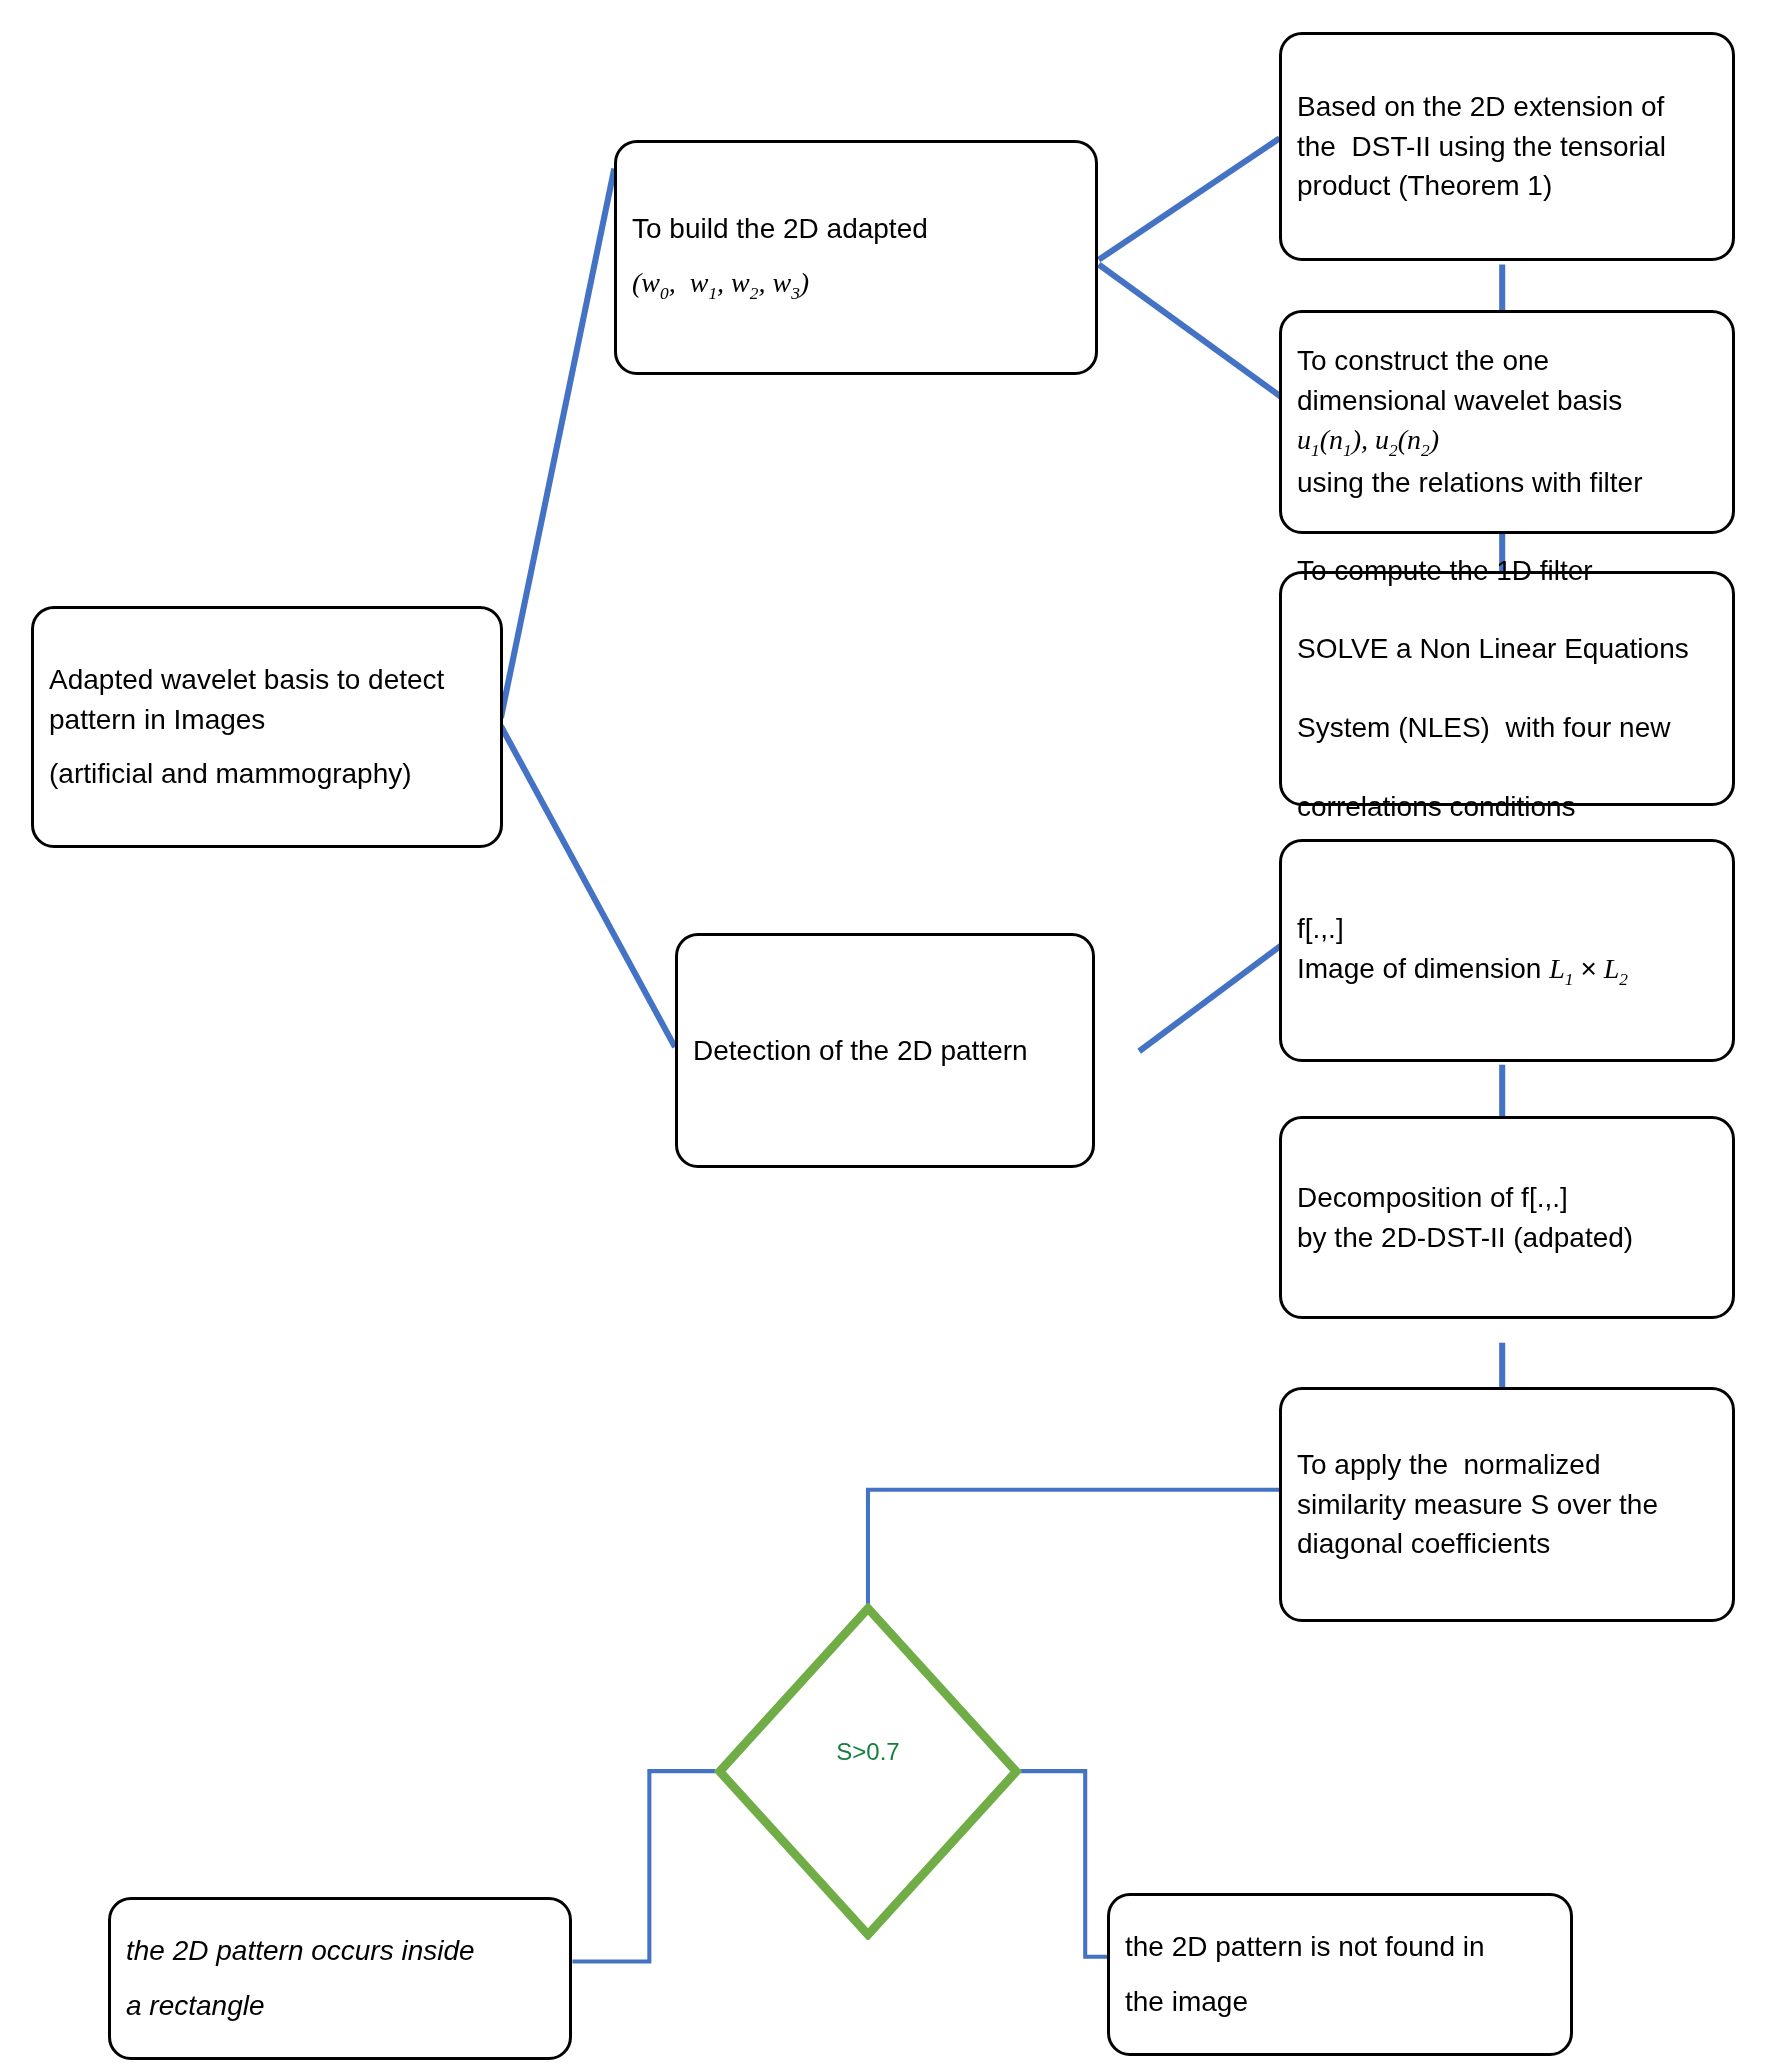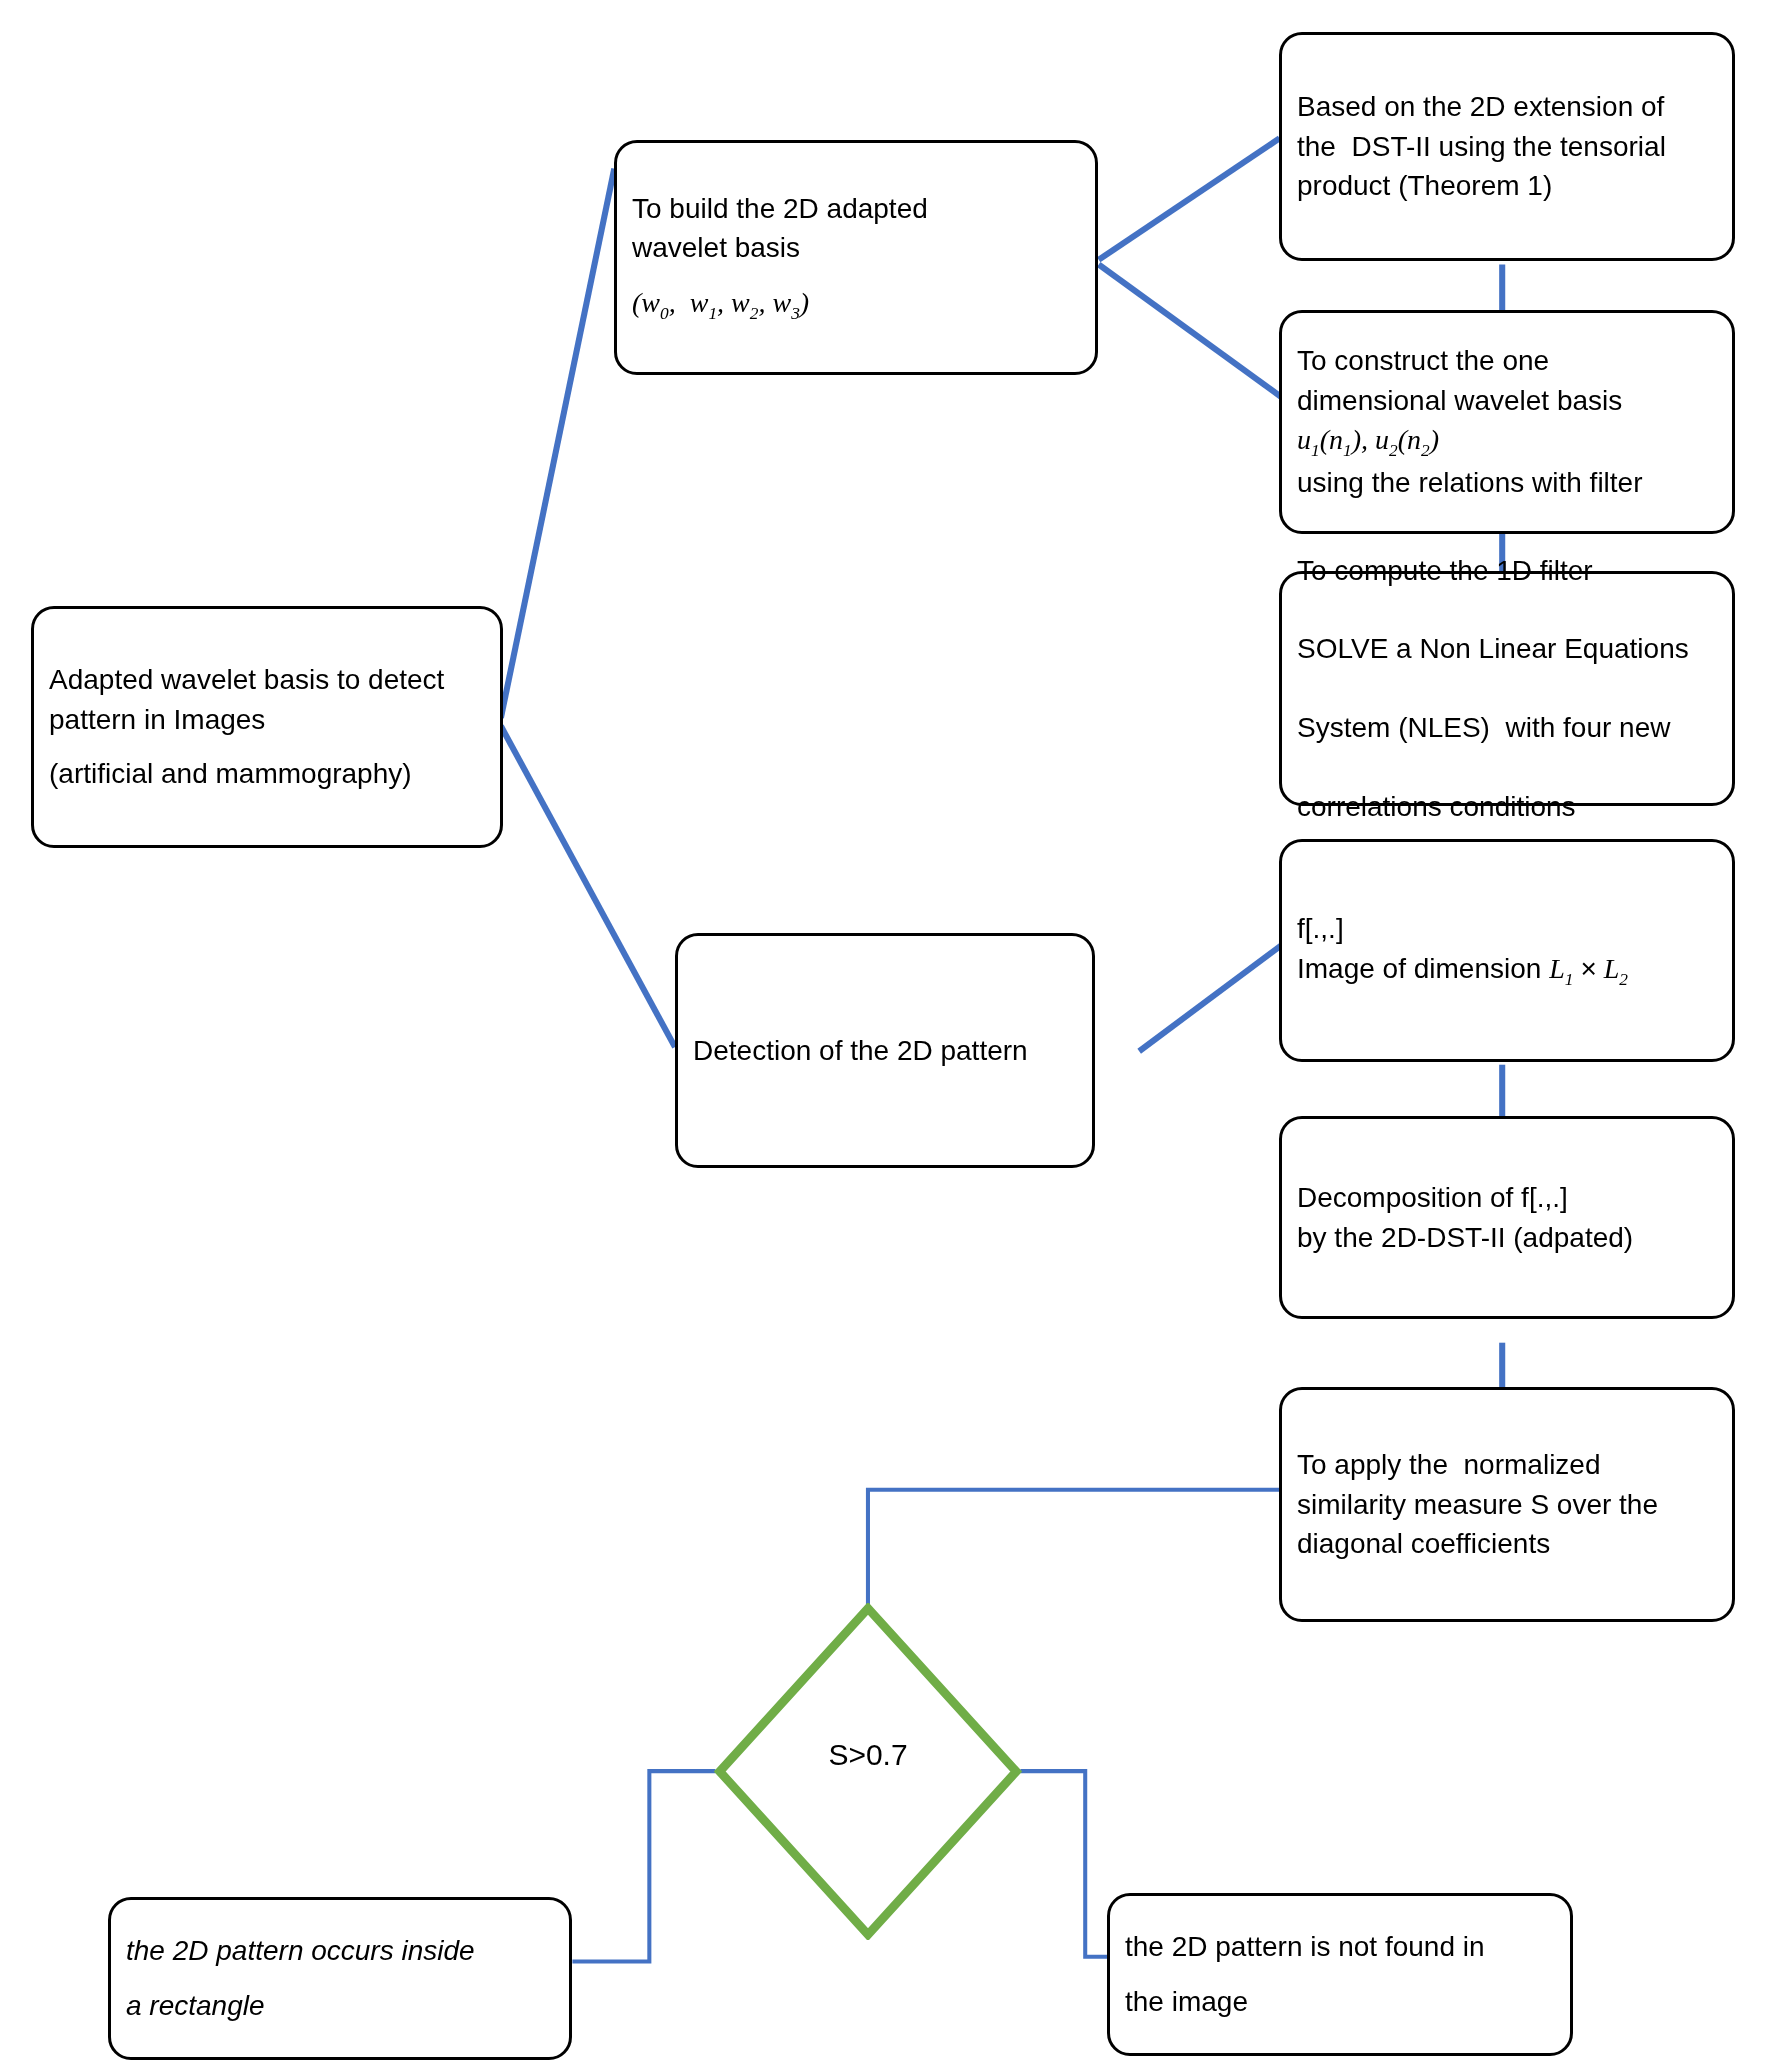--- a/index.html
+++ b/index.html
@@ -65,22 +65,22 @@
   }
   .diamond {
     position: absolute;
     z-index: 2;
   }
   .diamond .dlabel {
     position: absolute;
     left: 0;
     width: 100%;
     text-align: center;
-    font-size: 30px;
-    color: #000000;
+    font-size: 24px;
+    color: #15803d;
     font-family: "Liberation Sans", sans-serif;
   }
 </style>
 </head>
 <body>
 
 <div id="canvas">
 
   <svg id="edges" viewBox="0 0 2624 3062" width="1771" height="2066">
 
@@ -111,21 +111,20 @@
 
   <div class="node" style="left:31px; top:606px; width:472px; height:242px;">
     <span class="line">Adapted wavelet basis to detect</span>
     <span class="line">pattern in Images</span>
     <span class="gap"></span>
     <span class="line">(artificial and mammography)</span>
   </div>
 
   <div class="node" style="left:614px; top:140px; width:484px; height:235px;">
     <span class="line">To build the 2D adapted</span>
-    <span class="line">wavelet basis</span>
     <span class="gap"></span>
     <span class="line mathline">(<i>w</i><sub>0</sub>,&nbsp; <i>w</i><sub>1</sub>, <i>w</i><sub>2</sub>, <i>w</i><sub>3</sub>)</span>
   </div>
 
   <div class="node" style="left:1279px; top:32px; width:456px; height:229px;">
     <span class="line">Based on the 2D extension of</span>
     <span class="line">the  DST-II using the tensorial</span>
     <span class="line">product (Theorem 1)</span>
   </div>
 

